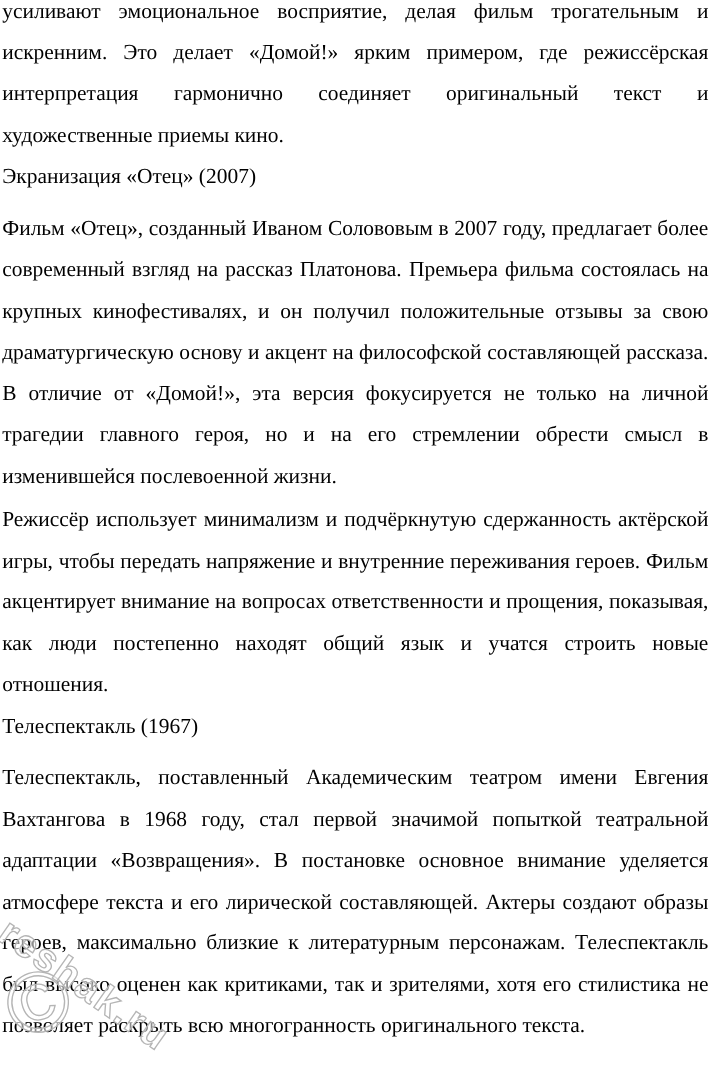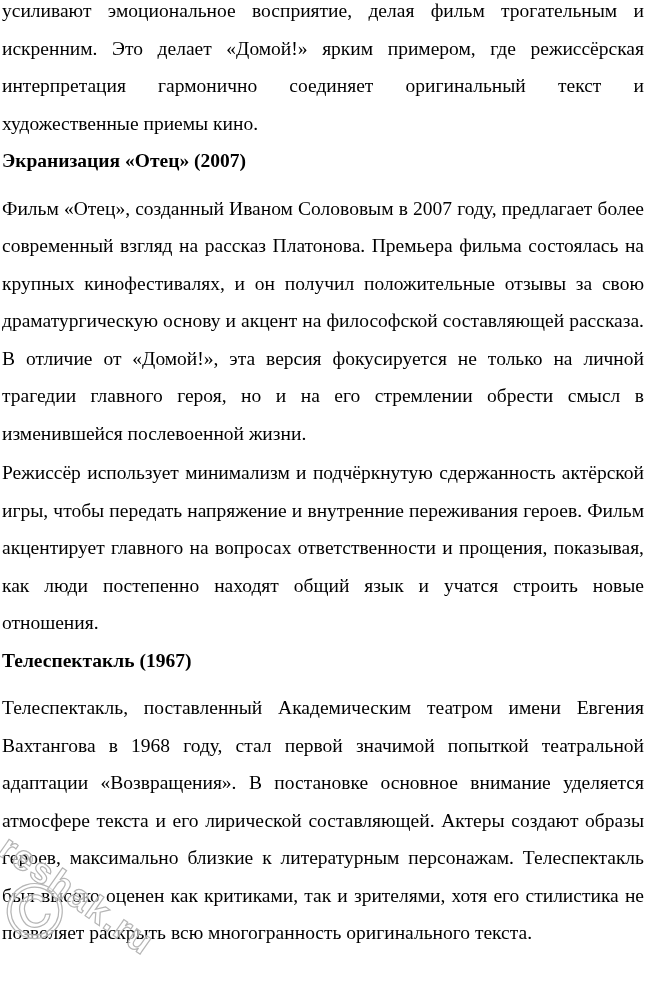--- a/index.html
+++ b/index.html
@@ -28,21 +28,21 @@
     margin: 0 0 2px 0;
     text-align: justify;
     text-justify: inter-word;
   }
   .para.first {
     margin-top: -8px;
   }
   .heading {
     font-size: 19.5px;
     line-height: 37.5px;
-    font-weight: bold;
+    font-weight: normal;
     margin: -2px 0 10px 0;
     text-align: left;
   }
   
   .watermark {
     position: absolute;
     left: 0;
     top: 0;
     width: 100%;
     height: 100%;
@@ -87,21 +87,21 @@
   </div>
 
   <div class="content">
 
     <p class="para first">усиливают эмоциональное восприятие, делая фильм трогательным и искренним. Это делает «Домой!» ярким примером, где режиссёрская интерпретация гармонично соединяет оригинальный текст и художественные приемы кино.</p>
 
     <h2 class="heading">Экранизация «Отец» (2007)</h2>
 
     <p class="para">Фильм «Отец», созданный Иваном Солововым в 2007 году, предлагает более современный взгляд на рассказ Платонова. Премьера фильма состоялась на крупных кинофестивалях, и он получил положительные отзывы за свою драматургическую основу и акцент на философской составляющей рассказа. В отличие от «Домой!», эта версия фокусируется не только на личной трагедии главного героя, но и на его стремлении обрести смысл в изменившейся послевоенной жизни.</p>
 
-    <p class="para">Режиссёр использует минимализм и подчёркнутую сдержанность актёрской игры, чтобы передать напряжение и внутренние переживания героев. Фильм акцентирует главного на вопросах ответственности и прощения, показывая, как люди постепенно находят общий язык и учатся строить новые отношения.</p>
+    <p class="para">Режиссёр использует минимализм и подчёркнутую сдержанность актёрской игры, чтобы передать напряжение и внутренние переживания героев. Фильм акцентирует внимание на вопросах ответственности и прощения, показывая, как люди постепенно находят общий язык и учатся строить новые отношения.</p>
 
     <h2 class="heading">Телеспектакль (1967)</h2>
 
     <p class="para">Телеспектакль, поставленный Академическим театром имени Евгения Вахтангова в 1968 году, стал первой значимой попыткой театральной адаптации «Возвращения». В постановке основное внимание уделяется атмосфере текста и его лирической составляющей. Актеры создают образы героев, максимально близкие к литературным персонажам. Телеспектакль был высоко оценен как критиками, так и зрителями, хотя его стилистика не позволяет раскрыть всю многогранность оригинального текста.</p>
 
   </div>
 
 </div>
 
 </body></html>

